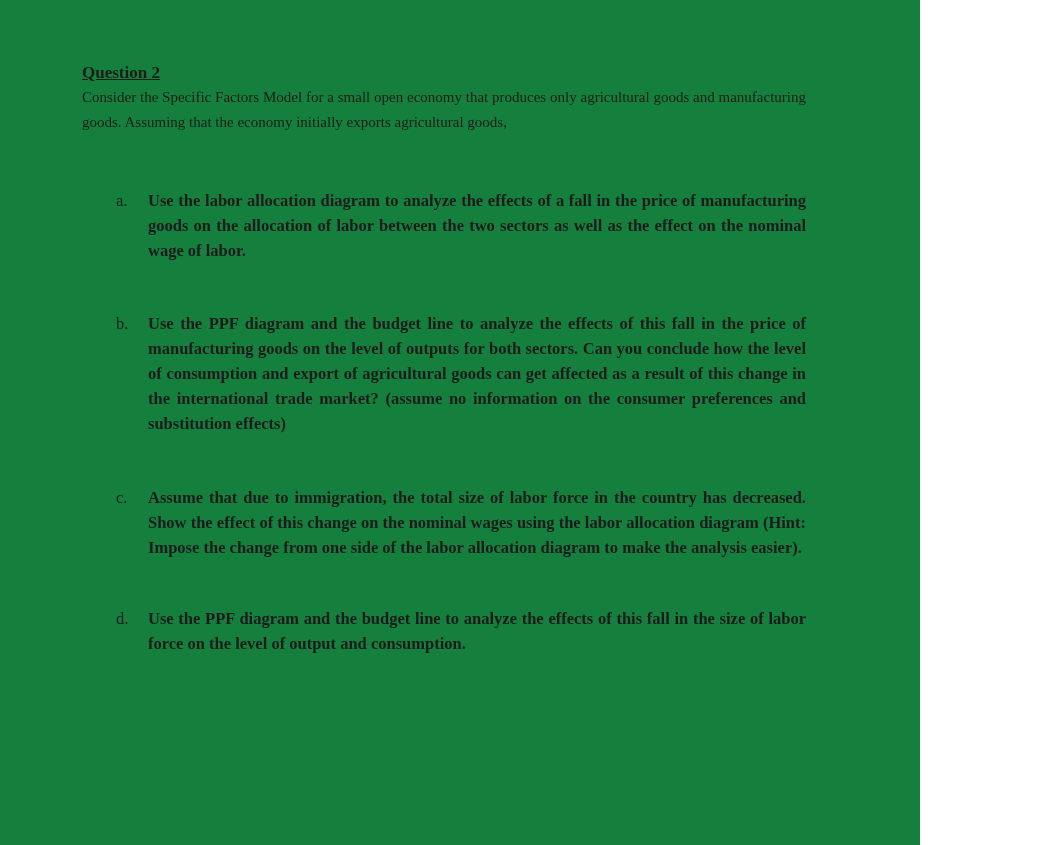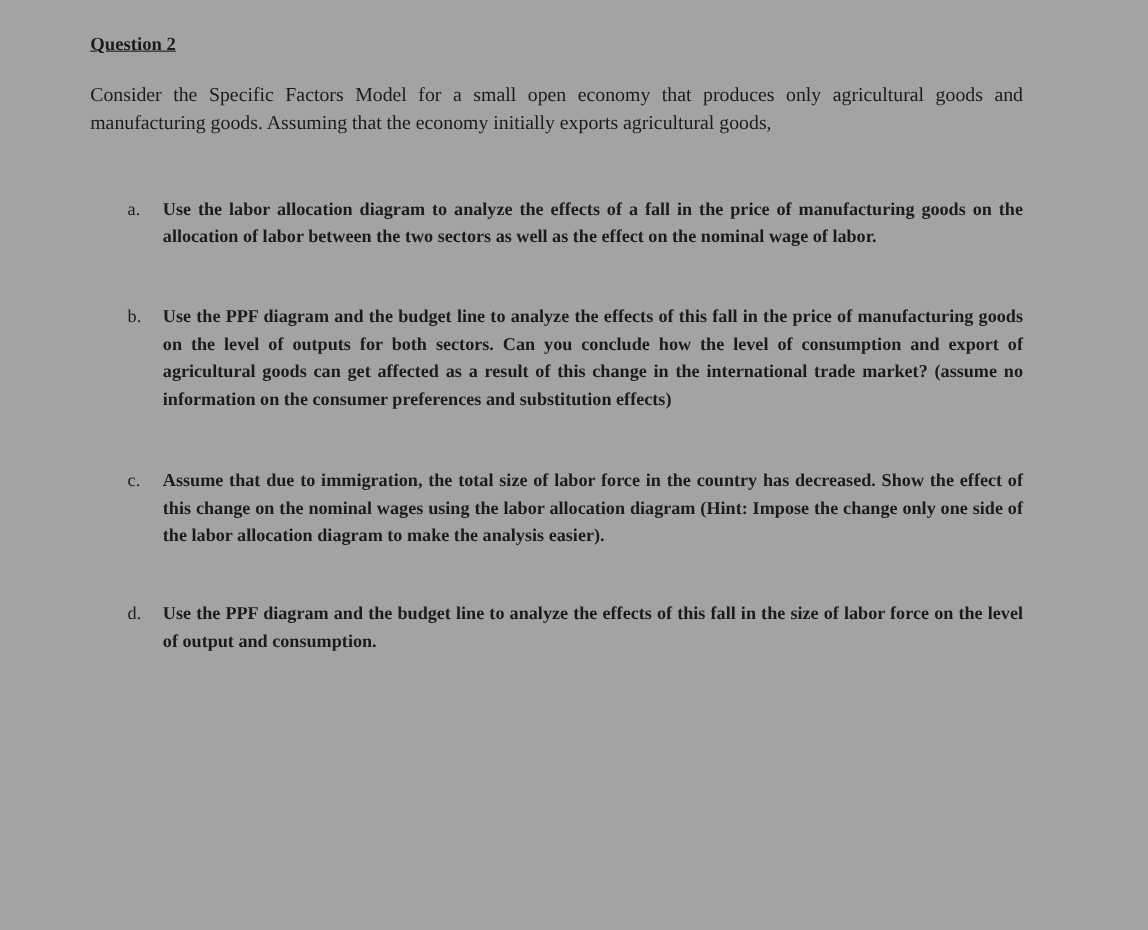--- a/index.html
+++ b/index.html
@@ -9,38 +9,38 @@
   }
   body {
     width: 1044px;
     height: 845px;
     overflow: hidden;
     font-family: "Liberation Serif", serif;
     color: #1b1b1b;
   }
   .page {
     position: relative;
-    width: 1044px;
+    width: 920px;
     height: 845px;
     box-sizing: border-box;
-    padding: 27px 114px 0 82px;
-    background: #a3a3a3;
+    padding: 60px 114px 0 82px;
+    background: #15803d;
   }
   .heading {
     font-size: 17px;
     line-height: 25px;
     font-weight: bold;
     text-decoration: underline;
     margin: 0;
   }
   .intro {
-    font-size: 18px;
+    font-size: 15px;
     line-height: 25px;
     text-align: justify;
-    margin: 22px 0 0 0;
+    margin: 0 0 0 0;
   }
   .items {
     margin: 0;
     padding: 0;
     list-style: none;
   }
   .item {
     display: flex;
     padding-left: 34px;
     font-size: 16.5px;
@@ -76,21 +76,21 @@
       <span class="item-text">Use the labor allocation diagram to analyze the effects of a fall in the price of manufacturing goods on the allocation of labor between the two sectors as well as the effect on the nominal wage of labor.</span>
     </li>
 
     <li class="item item-b">
       <span class="marker">b.</span>
       <span class="item-text">Use the PPF diagram and the budget line to analyze the effects of this fall in the price of manufacturing goods on the level of outputs for both sectors. Can you conclude how the level of consumption and export of agricultural goods can get affected as a result of this change in the international trade market? (assume no information on the consumer preferences and substitution effects)</span>
     </li>
 
     <li class="item item-c">
       <span class="marker">c.</span>
-      <span class="item-text">Assume that due to immigration, the total size of labor force in the country has decreased. Show the effect of this change on the nominal wages using the labor allocation diagram (Hint: Impose the change only one side of the labor allocation diagram to make the analysis easier).</span>
+      <span class="item-text">Assume that due to immigration, the total size of labor force in the country has decreased. Show the effect of this change on the nominal wages using the labor allocation diagram (Hint: Impose the change from one side of the labor allocation diagram to make the analysis easier).</span>
     </li>
 
     <li class="item item-d">
       <span class="marker">d.</span>
       <span class="item-text">Use the PPF diagram and the budget line to analyze the effects of this fall in the size of labor force on the level of output and consumption.</span>
     </li>
 
   </ol>
 </div>
 

